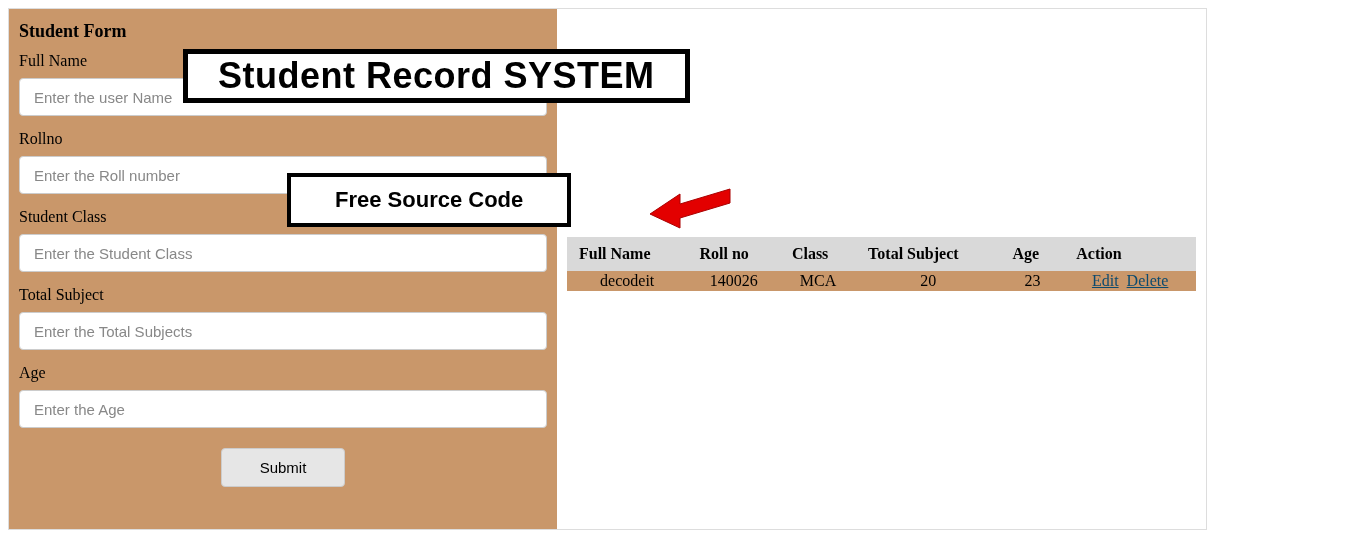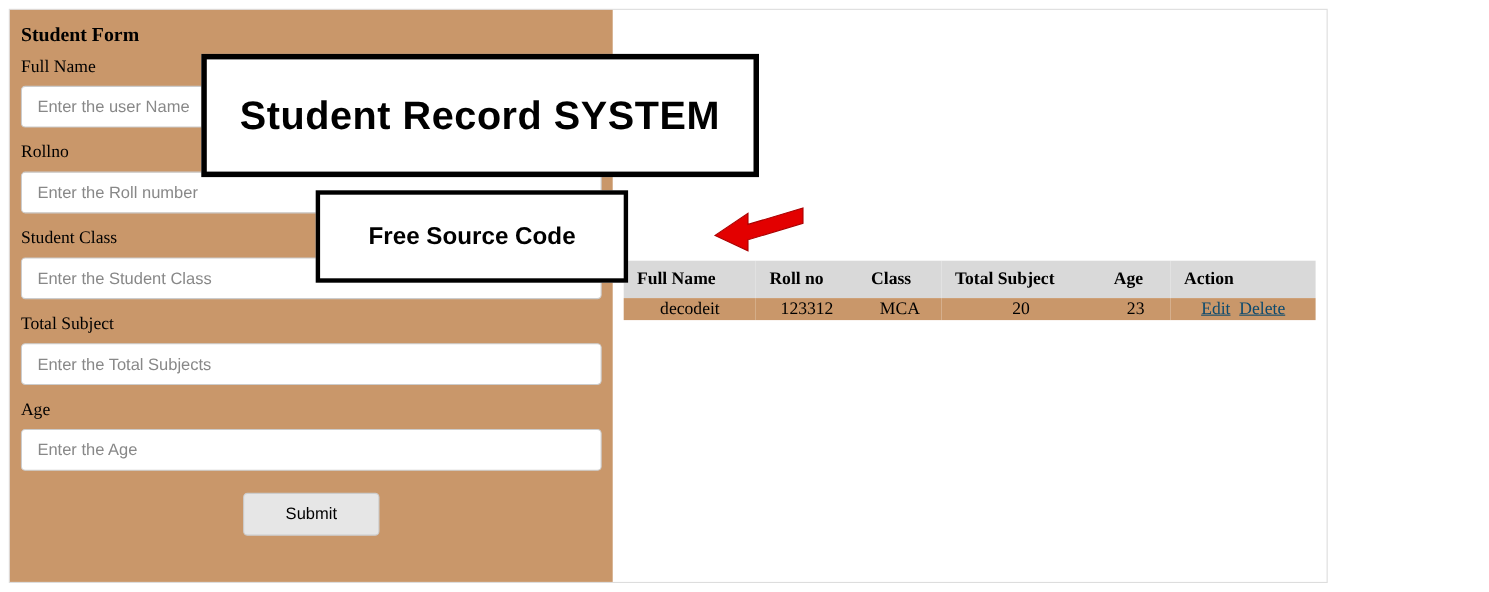--- a/index.html
+++ b/index.html
@@ -60,36 +60,36 @@
   font-size: 15px;
   font-family: Arial, sans-serif;
   cursor: pointer;
 }
 .overlay-title {
   position: absolute;
   left: 174px;
   top: 40px;
   background: #fff;
   border: 5px solid #000;
-  padding: 30px 30px;
+  padding: 1px 30px;
   z-index: 10;
 }
 .overlay-title-text {
   font-family: "Arial Black", Arial, sans-serif;
   font-weight: 900;
   font-size: 36px;
   letter-spacing: 0.5px;
 }
 .overlay-sub {
   position: absolute;
   left: 278px;
   top: 164px;
   background: #fff;
   border: 4px solid #000;
-  padding: 25px 44px;
+  padding: 10px 44px;
   z-index: 10;
 }
 .overlay-sub-text {
   font-family: "Arial Black", Arial, sans-serif;
   font-weight: 900;
   font-size: 22px;
 }
 .arrow {
   position: absolute;
   left: 636px;
@@ -163,21 +163,21 @@
           <th>Roll no</th>
           <th>Class</th>
           <th>Total Subject</th>
           <th>Age</th>
           <th>Action</th>
         </tr>
       </thead>
       <tbody>
         <tr>
           <td>decodeit</td>
-          <td>123312</td>
+          <td>140026</td>
           <td>MCA</td>
           <td>20</td>
           <td>23</td>
           <td>
             <a>Edit</a>
             <a>Delete</a>
           </td>
         </tr>
       </tbody>
     </table>

